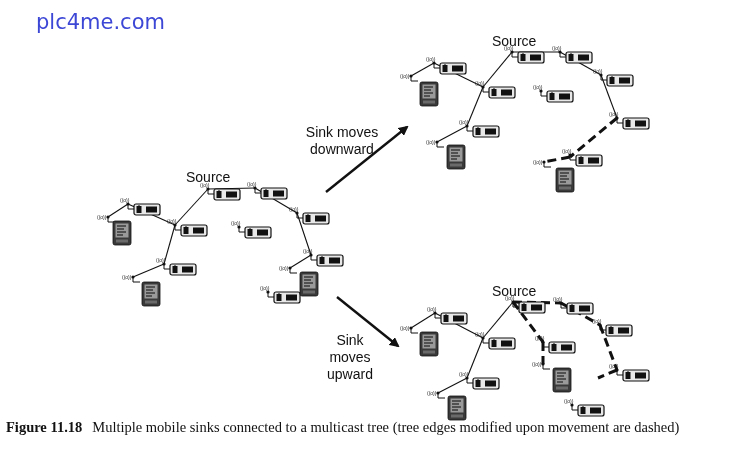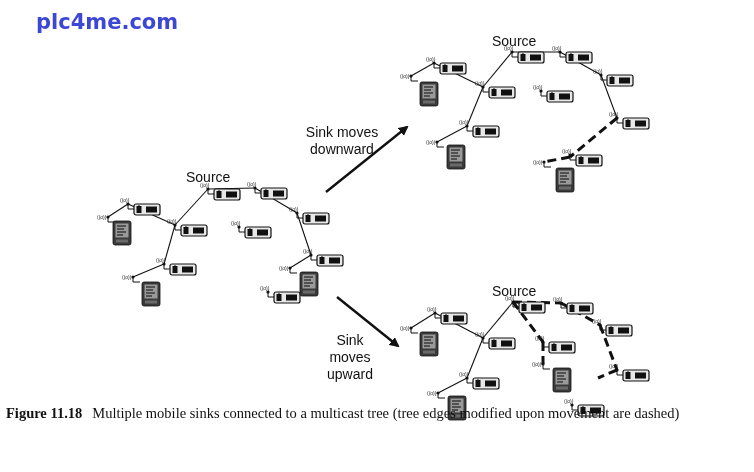--- a/index.html
+++ b/index.html
@@ -1,21 +1,21 @@
 <!DOCTYPE html>
 <html><head>
 <meta charset="utf-8">
 <style>
   html,body{margin:0;padding:0;background:#ffffff;}
   body{width:754px;height:472px;position:relative;overflow:hidden;font-family:"Liberation Sans",sans-serif;}
-  #watermark{position:absolute;left:36px;top:10px;font-family:"DejaVu Sans",sans-serif;font-weight:bold;font-size:21px;color:#3d47d6;letter-spacing:0px;}
+  #watermark{position:absolute;left:36px;top:10px;font-family:"DejaVu Sans",sans-serif;font-weight:normal;font-size:21px;color:#3d47d6;letter-spacing:0px;}
   svg#fig{position:absolute;left:0;top:0;}
   .lbl{font-family:"Liberation Sans",sans-serif;font-size:14px;fill:#111;}
   .src{font-family:"Liberation Sans",sans-serif;font-size:14px;fill:#111;}
-  #caption{position:absolute;left:6px;top:404px;width:740px;font-family:"Liberation Serif",serif;font-size:14.5px;line-height:18px;color:#111;text-align:justify;}
+  #caption{position:absolute;left:6px;top:418px;width:740px;font-family:"Liberation Serif",serif;font-size:14.5px;line-height:18px;color:#111;text-align:justify;}
   #caption .fig{font-weight:bold;margin-right:10px;}
 </style>
 </head>
 <body>
 
 <div id="watermark">plc4me.com</div>
 
 <svg id="fig" width="754" height="430" viewBox="0 0 754 430">
   <defs>
     <marker id="ah" markerWidth="10" markerHeight="10" refX="8" refY="5" orient="auto" markerUnits="userSpaceOnUse">

